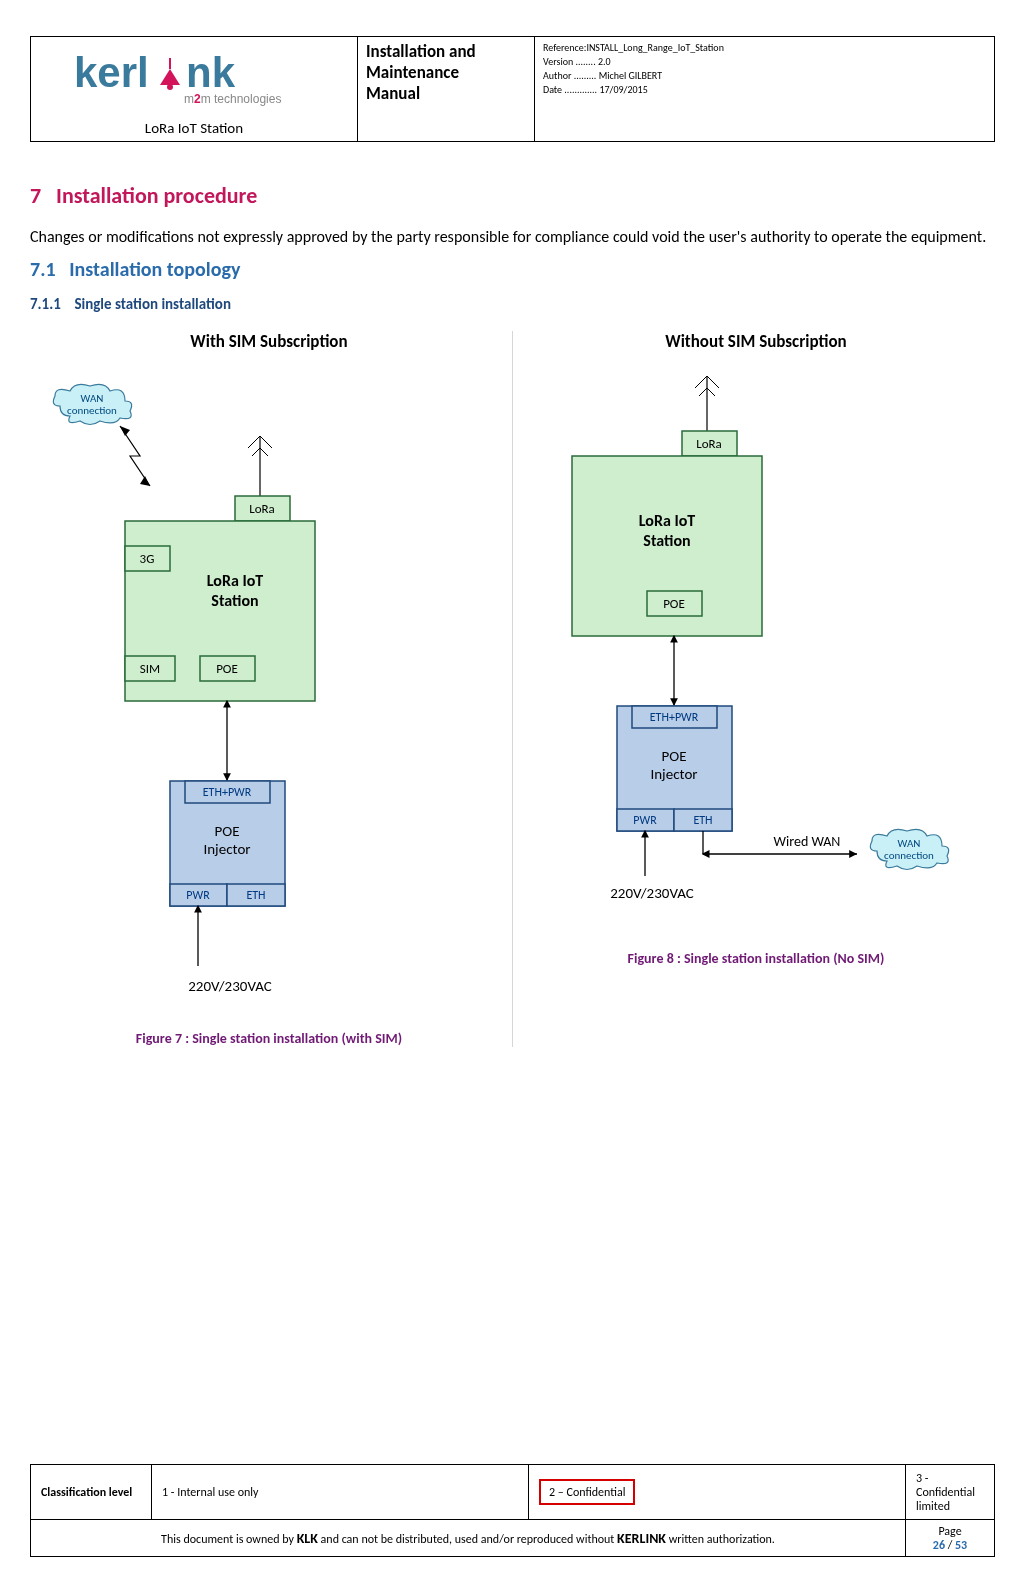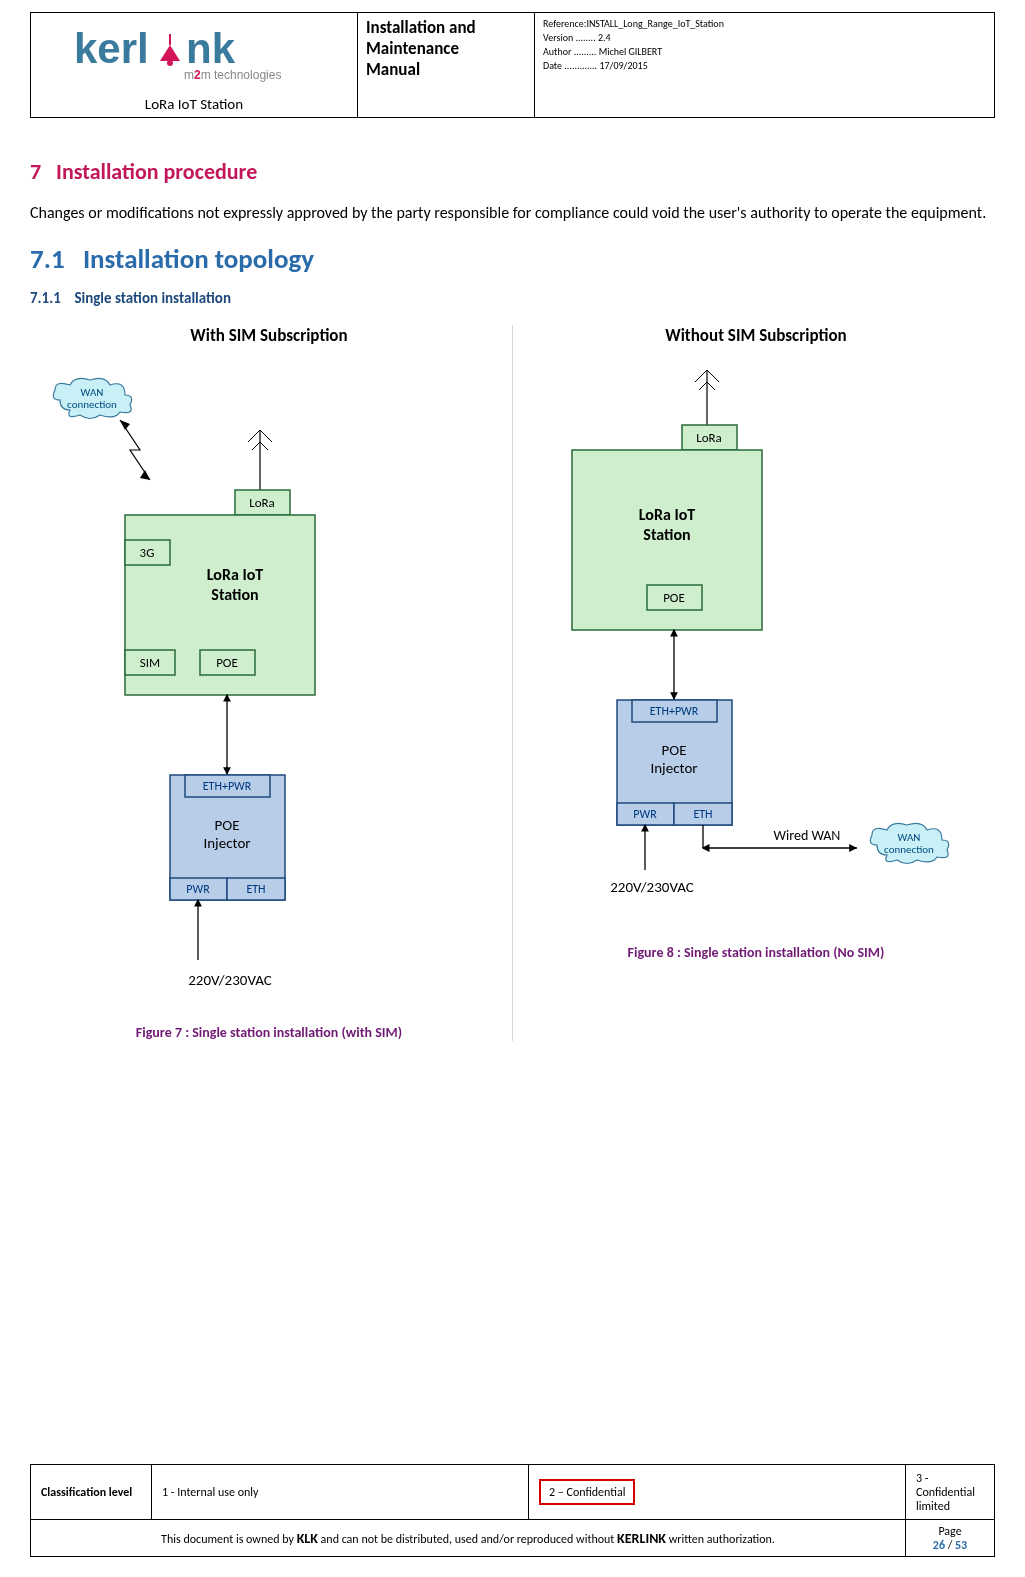--- a/index.html
+++ b/index.html
@@ -8,42 +8,42 @@
     padding: 0;
     background: #fff;
     color: #000;
     font-size: 14px;
   }
   .page {
     width: 1025px;
     height: 1577px;
     position: relative;
     box-sizing: border-box;
-    padding: 12px 30px;
+    padding: 36px 30px;
   }
   .header-table {
     width: 100%;
     border-collapse: collapse;
     border: 1.5px solid #000;
   }
   .header-table td {
     border: 1.5px solid #000;
     padding: 4px 8px;
     vertical-align: top;
   }
   .logo-cell { width: 310px; text-align: center; }
   .logo-svg { display: block; margin: 6px auto 4px; }
   .logo-sub { font-size: 15px; color: #000; margin-top: 12px; }
   .mid-cell { width: 160px; text-align: left; vertical-align: middle; font-weight: bold; font-size: 17px; color: #000; }
   .ref-cell { font-size: 10px; line-height: 1.4; }
   .ref-row { white-space: pre; }
 
   .h1 { color: #c2185b; font-size: 22px; font-weight: bold; margin: 40px 0 18px; }
   .body-p { font-size: 16px; margin: 6px 0; text-align: justify; }
-  .h2 { color: #2a6bab; font-size: 27px; font-weight: bold; margin: 20px 0 10px; }
+  .h2 { color: #2a6bab; font-size: 20px; font-weight: bold; margin: 11px 0 10px; }
   .h3 { color: #1f497d; font-size: 15px; font-weight: bold; margin: 14px 0 18px; }
 
   .diagram-row { display: flex; gap: 0; align-items: flex-start; }
   .diag-col { flex: 1; }
   .diag-divider { width: 1px; background: #999; margin: 0 4px; align-self: stretch; opacity: 0.4; }
   .col-title { text-align: center; font-weight: bold; font-size: 17px; margin-bottom: 24px; }
   .diagram-area { position: relative; margin: 0 auto; }
   .fig-caption { color: #701a75; font-weight: bold; font-size: 14px; text-align: center; margin-top: 10px; }
   .svg-text { font-family: Calibri, Arial, sans-serif; }
 
@@ -82,21 +82,21 @@
         </svg>
         <div class="logo-sub">LoRa IoT Station</div>
       </td>
       <td class="mid-cell">
         <div>Installation and</div>
         <div>Maintenance</div>
         <div>Manual</div>
       </td>
       <td class="ref-cell">
         <div class="ref-row"><span>Reference:</span><span>INSTALL_Long_Range_IoT_Station</span></div>
-        <div class="ref-row"><span>Version ........</span> <span>2.4</span></div>
+        <div class="ref-row"><span>Version ........</span> <span>2.0</span></div>
         <div class="ref-row"><span>Author .........</span> <span>Michel GILBERT</span></div>
         <div class="ref-row"><span>Date .............</span> <span>17/09/2015</span></div>
       </td>
     </tr>
   </tbody>
     </table>
 
   <div class="h1">
     <span>7</span>&nbsp;&nbsp;&nbsp;<span>Installation procedure</span>
   </div>

